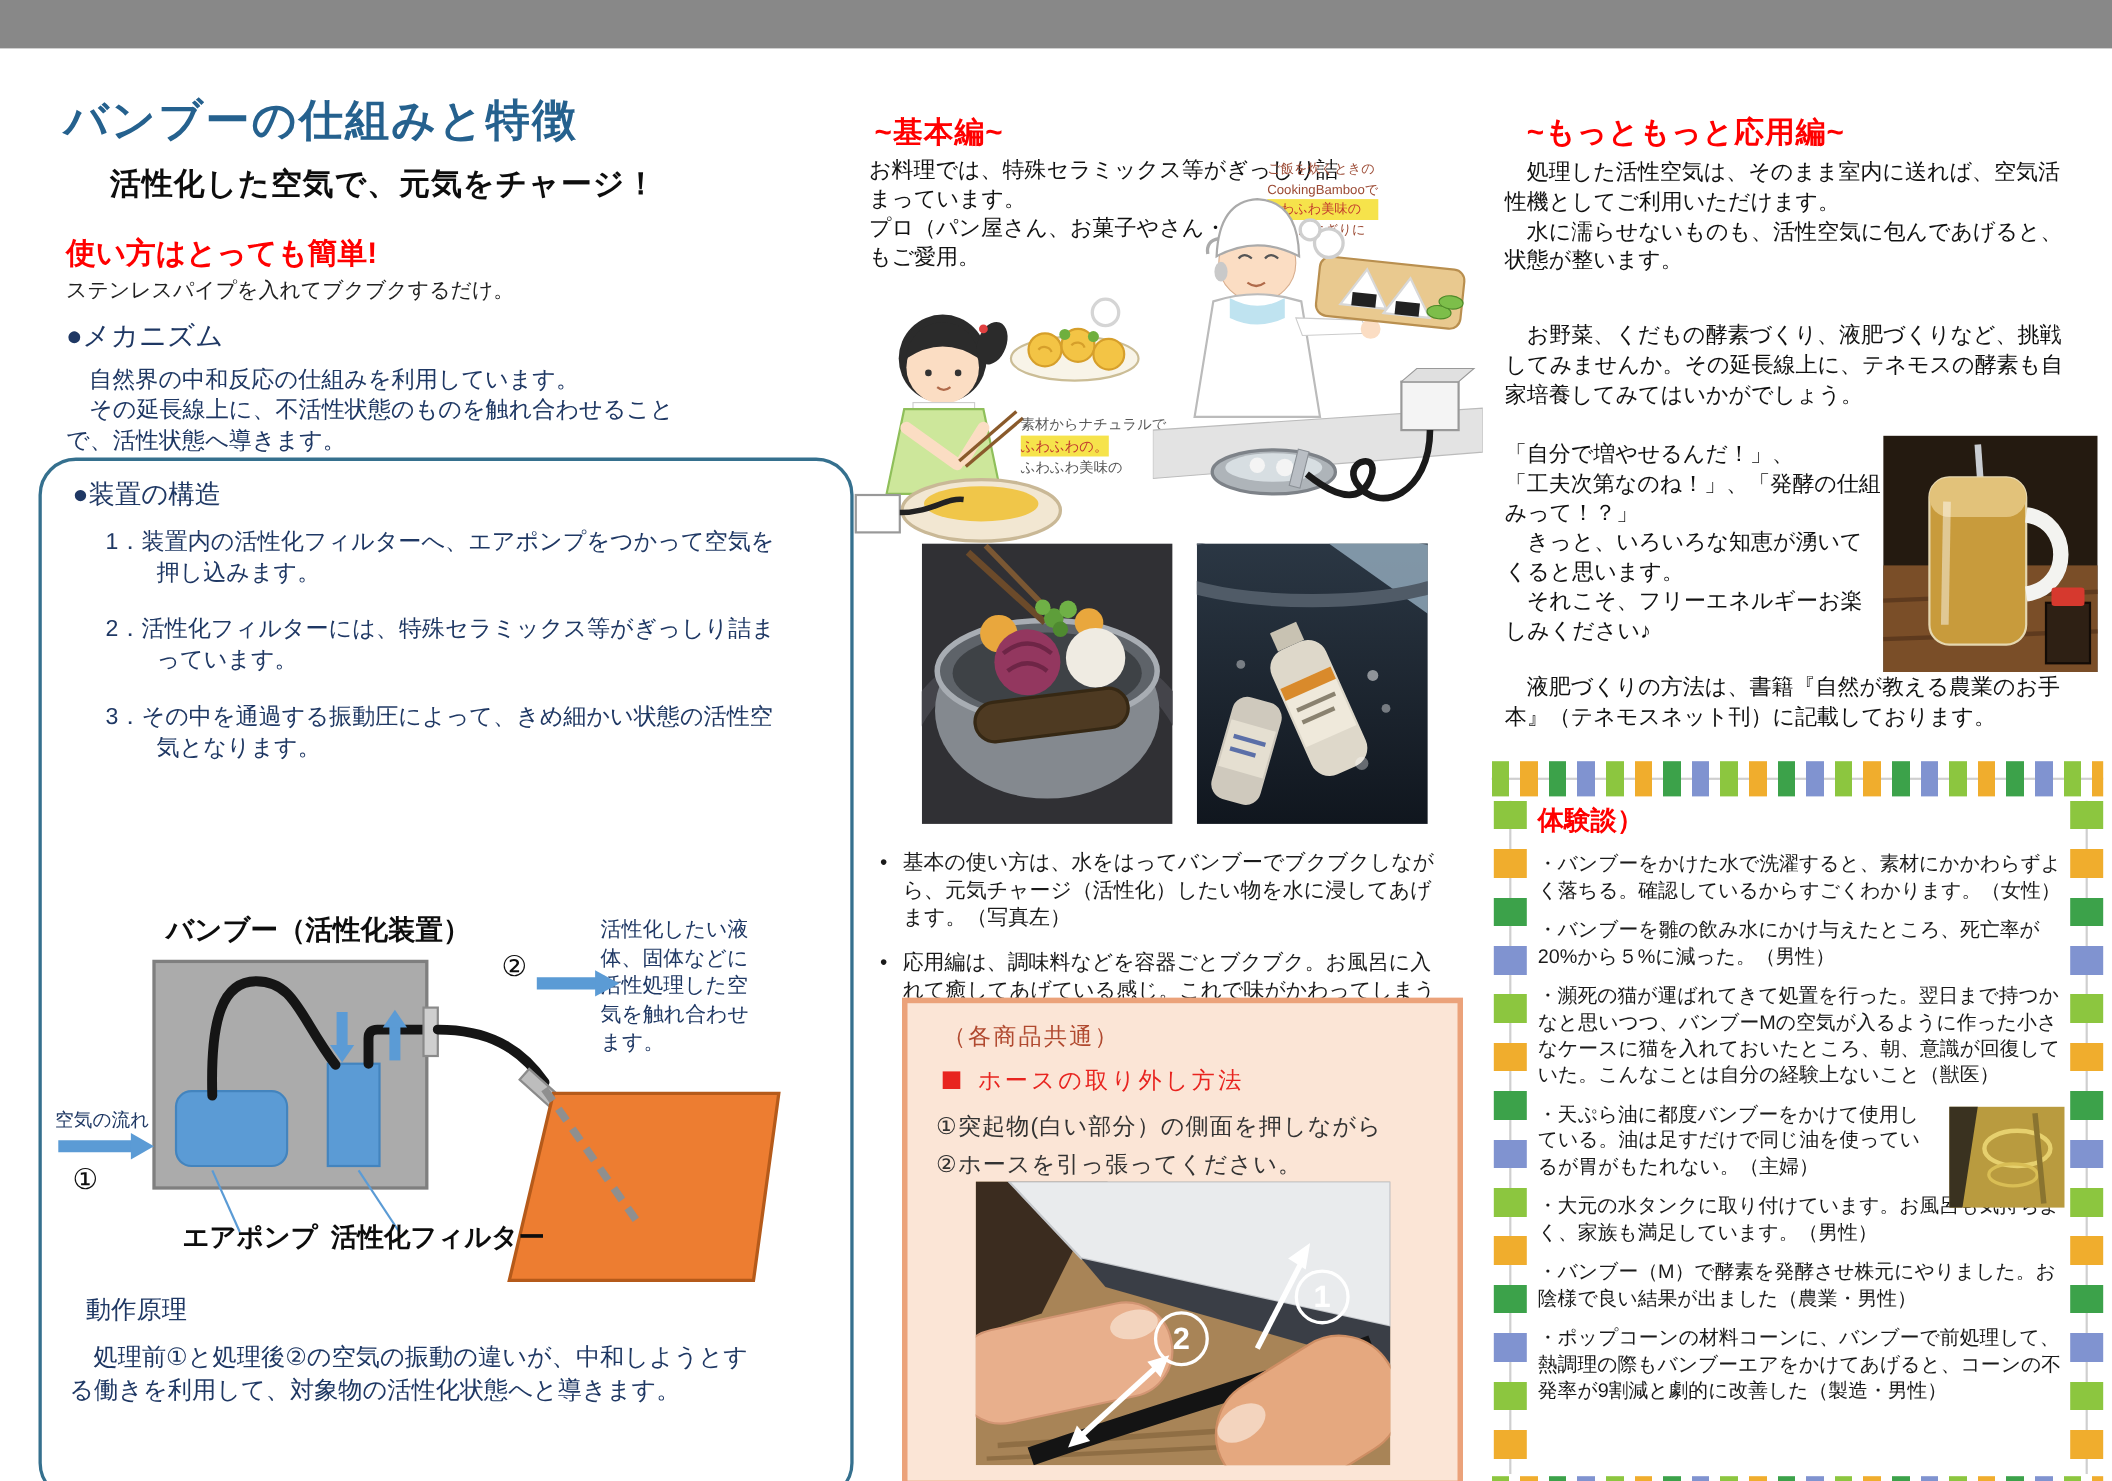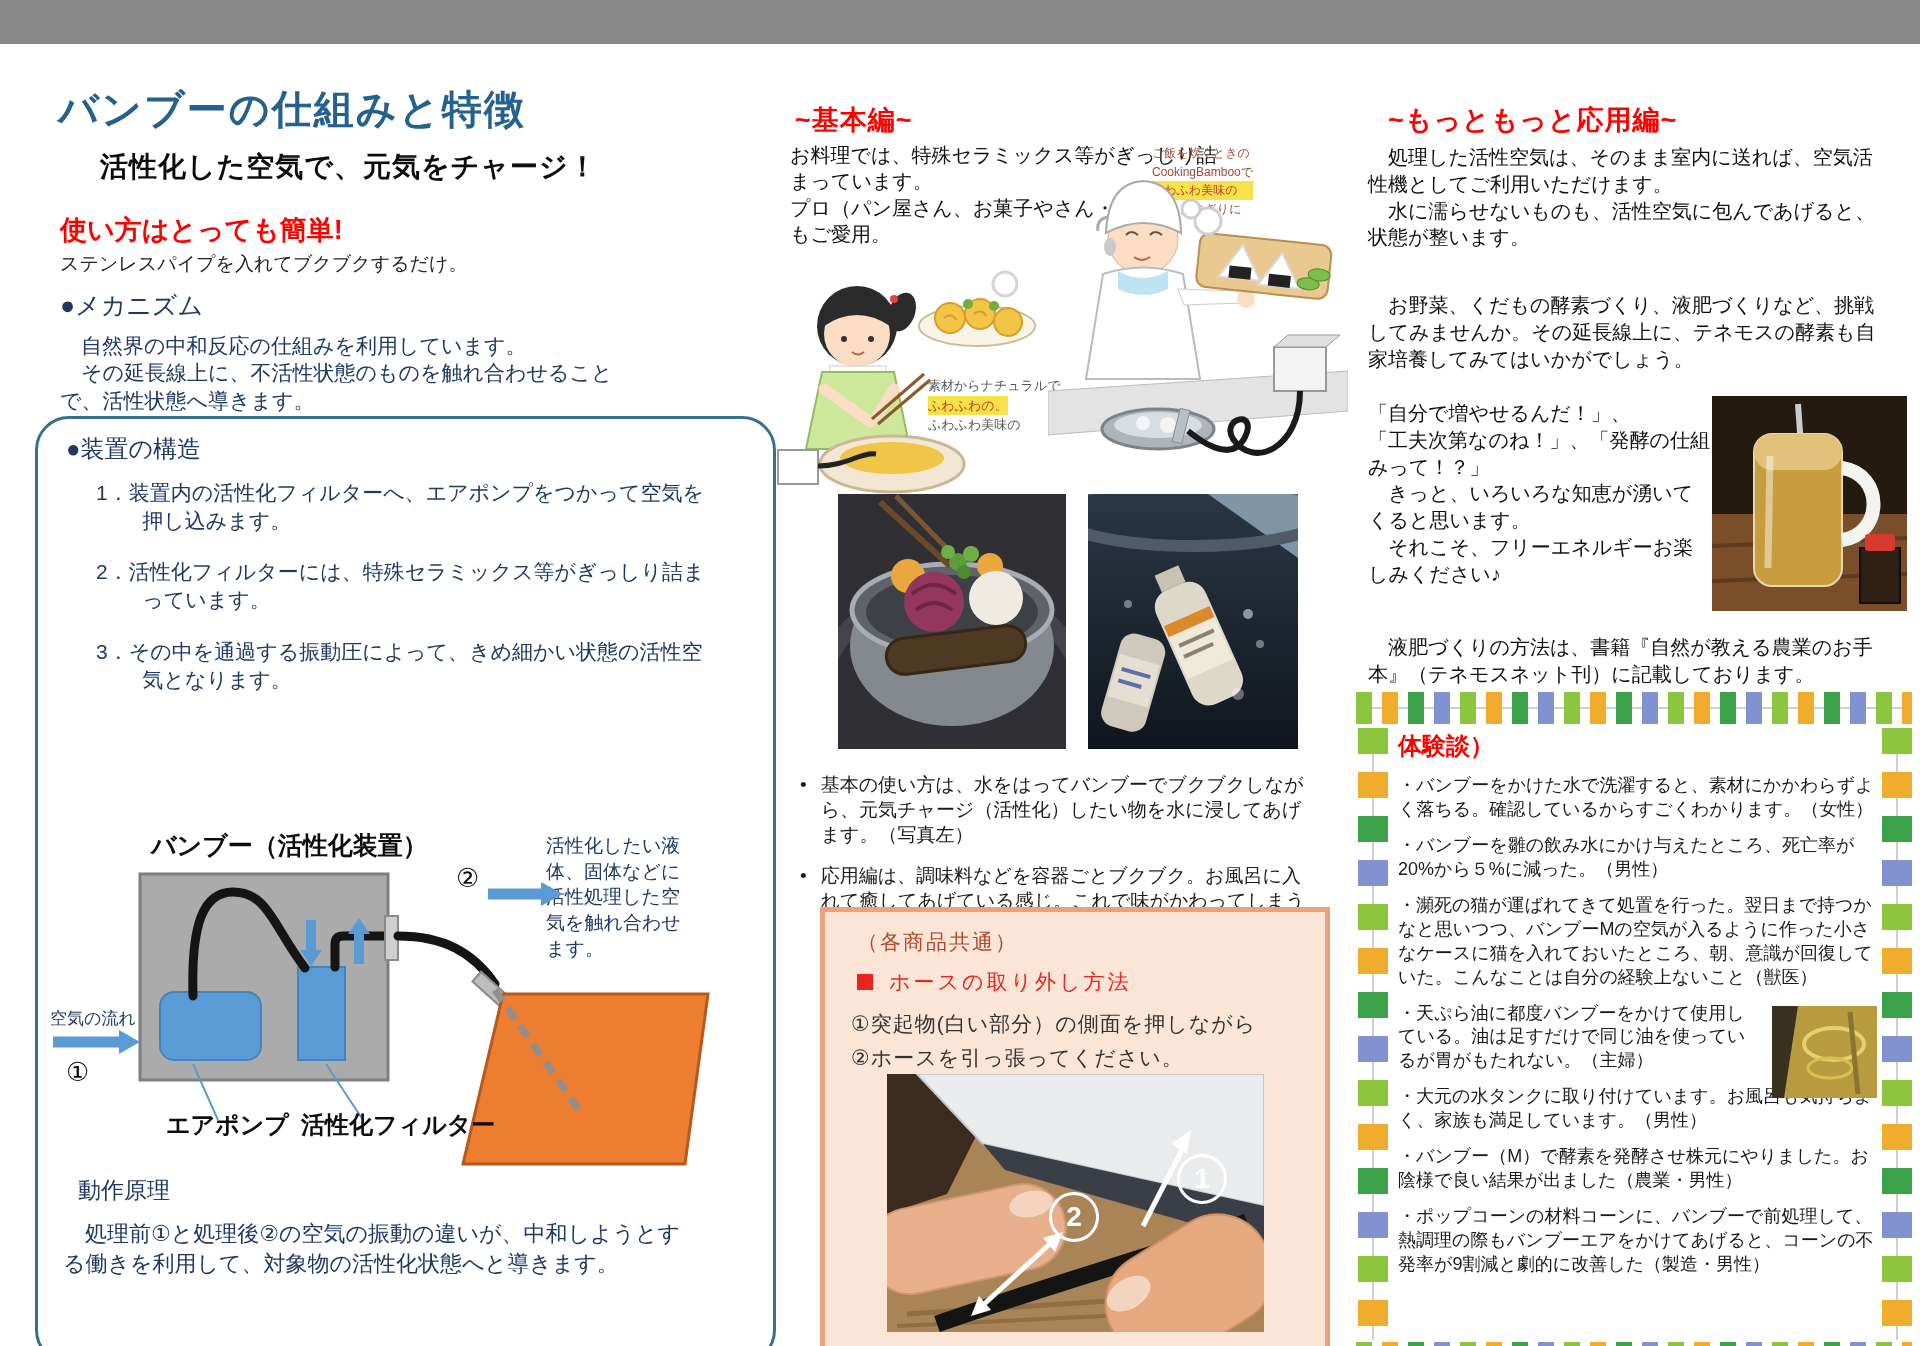--- a/index.html
+++ b/index.html
@@ -338,21 +338,21 @@
     <line x1="0" y1="185" x2="195" y2="178" stroke="#5E3A1E" stroke-width="4"></line>
     <line x1="86" y1="8" x2="94" y2="120" stroke="#C9CDD2" stroke-width="6"></line>
     <rect x="42" y="38" width="88" height="152" rx="18" fill="#C89B3C" stroke="#E5D7B0" stroke-width="2"></rect>
     <rect x="42" y="38" width="88" height="36" rx="18" fill="#E2C27A"></rect>
     <path d="M 130 72 C 172 78 172 138 130 144" fill="none" stroke="#F3F3F0" stroke-width="14"></path>
     <line x1="58" y1="60" x2="56" y2="172" stroke="#FFFFFF" stroke-width="7" opacity="0.45"></line>
     <rect x="148" y="152" width="40" height="55" fill="#2E2014" stroke="#120B06" stroke-width="2"></rect>
     <rect x="153" y="138" width="30" height="17" rx="3" fill="#D6392E"></rect>
   </svg>
 
-  <div class="abs right-body preline" style="left:1368px;top:592px;width:520px;font-family:Liberation Mono, monospace;">　液肥づくりの方法は、書籍『自然が教える農業のお手本』（テネモスネット刊）に記載しております。</div>
+  <div class="abs right-body preline" style="left:1368px;top:568px;width:520px;">　液肥づくりの方法は、書籍『自然が教える農業のお手本』（テネモスネット刊）に記載しております。</div>
 
   <div class="abs strip-h" style="left:1356px;top:648px;width:556px;height:32px;"></div>
   <div class="abs strip-v" style="left:1358px;top:684px;width:30px;height:612px;"></div>
   <div class="abs strip-v" style="left:1882px;top:684px;width:30px;height:612px;"></div>
   <div class="abs strip-h" style="left:1356px;top:1298px;width:556px;height:32px;"></div>
 
   <div class="abs" style="left:1398px;top:686px;width:476px;">
     <div class="testi-head">体験談）</div>
     <div class="testi-item">・バンブーをかけた水で洗濯すると、素材にかかわらずよく落ちる。確認しているからすごくわかります。（女性）</div>
     <div class="testi-item">・バンブーを雛の飲み水にかけ与えたところ、死亡率が20%から５%に減った。（男性）</div>

